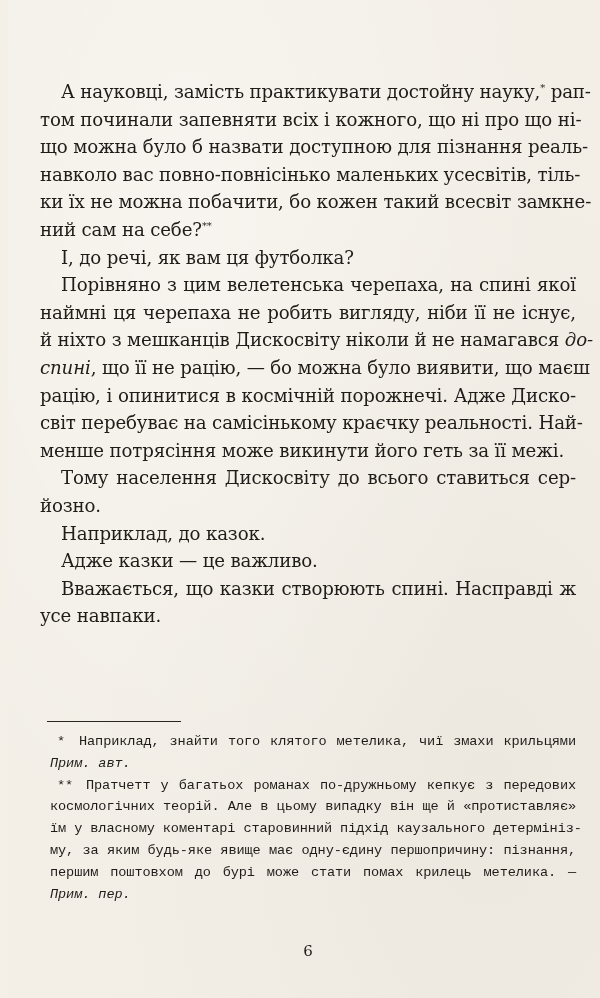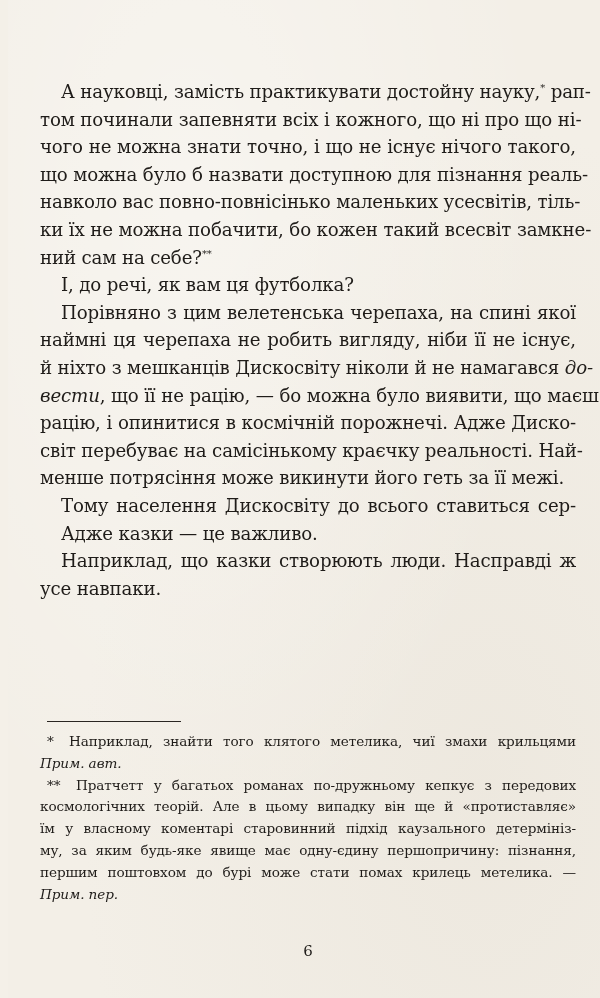--- a/index.html
+++ b/index.html
@@ -62,21 +62,21 @@
   }
   .footnotes {
     position: absolute;
     left: 32px;
     top: 731px;
     width: 536px;
     font-size: 13.6px;
     line-height: 21.8px;
     letter-spacing: -0.1px;
   }
-  .fn { margin: 0 0 0 0; }
+  .fn { margin: 0 0 0 10px; font-family: Liberation Mono, monospace; }
   .fn .line.first { padding-left: 7px; }
   .fn-mark { display: inline-block; width: 22px; }
   .fn-mark.double { width: 29px; }
 
   .page-number {
     position: absolute;
     left: 0;
     width: 600px;
     top: 941px;
     text-align: center;
@@ -87,52 +87,55 @@
 </head>
 <body>
 
 <div class="page">
 
   <div class="body-text">
 
     <p class="para">
       <span class="line indent"><span>А науковці, замість практикувати достойну науку,</span><span class="sup">*</span><span> рап-</span></span>
       <span class="line">том починали запевняти всіх і кожного, що ні про що ні-</span>
-      <span class="line">чого не можна знати точно, і що не існує нічого такого,</span>
       <span class="line">що можна було б назвати доступною для пізнання реаль-</span>
       <span class="line">навколо вас повно-повнісінько маленьких усесвітів, тіль-</span>
       <span class="line">ки їх не можна побачити, бо кожен такий всесвіт замкне-</span>
       <span class="line last"><span>ний сам на себе?</span><span class="sup">**</span></span>
     </p>
 
     <p class="para">
       <span class="line indent last">І, до речі, як вам ця футболка?</span>
     </p>
 
     <p class="para">
       <span class="line indent">Порівняно з цим велетенська черепаха, на спині якої</span>
       <span class="line">наймні ця черепаха не робить вигляду, ніби її не існує,</span>
       <span class="line"><span>й ніхто з мешканців Дискосвіту ніколи й не намагався </span><span class="ital">до-</span></span>
-      <span class="line"><span class="ital">вести</span><span>, що її не рацію, — бо можна було виявити, що маєш</span></span>
+      <span class="line"><span class="ital">спині</span><span>, що її не рацію, — бо можна було виявити, що маєш</span></span>
       <span class="line">рацію, і опинитися в космічній порожнечі. Адже Диско-</span>
       <span class="line">світ перебуває на самісінькому краєчку реальності. Най-</span>
       <span class="line last">менше потрясіння може викинути його геть за її межі.</span>
     </p>
 
     <p class="para">
       <span class="line indent">Тому населення Дискосвіту до всього ставиться сер-</span>
+      <span class="line last">йозно.</span>
     </p>
 
+    <p class="para">
+      <span class="line indent last">Наприклад, до казок.</span>
+    </p>
 
     <p class="para">
       <span class="line indent last">Адже казки — це важливо.</span>
     </p>
 
     <p class="para">
-      <span class="line indent">Наприклад, що казки створюють люди. Насправді ж</span>
+      <span class="line indent">Вважається, що казки створюють спині. Насправді ж</span>
       <span class="line last">усе навпаки.</span>
     </p>
   </div>
 
   <div class="fn-rule"></div>
 
   <div class="footnotes">
     <p class="fn">
       <span class="line first"><span class="fn-mark">*</span><span>Наприклад, знайти того клятого метелика, чиї змахи крильцями</span></span>
       <span class="line last ital">Прим. авт.</span>

